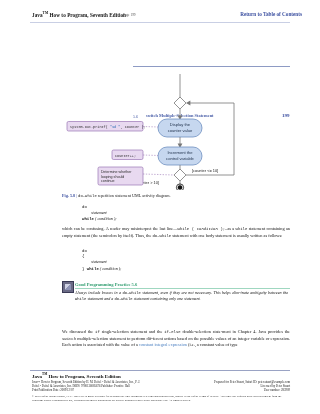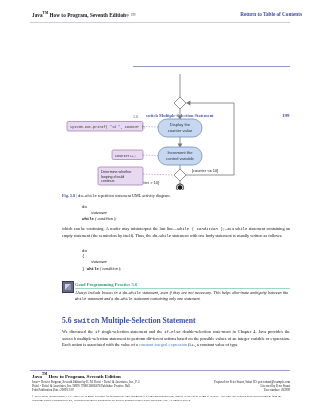--- a/index.html
+++ b/index.html
@@ -169,24 +169,20 @@
 
   <div class="gpp">
     <div class="gpp-icon"></div>
     <div class="gpp-title">Good Programming Practice 5.6</div>
     <div class="gpp-rule"></div>
     <div class="gpp-body">
       <span>Always include braces in a </span><span class="mono">do…while</span><span> statement, even if they are not necessary. This helps elim-</span><span>inate ambiguity between the </span><span class="mono">while</span><span> statement and a </span><span class="mono">do…while</span><span> statement containing only one</span> <span>statement.</span>
     </div>
   </div>
 
-  <div class="s6">
-    <span>5.6</span>
-    <span class="mono">switch</span><span> Multiple-Selection Statement</span>
-  </div>
 
   <div class="para" style="left:62px;top:329px;width:228px;">
     <span>We discussed the </span><span class="mono">if</span><span> single-selection statement and the </span><span class="mono">if…else</span><span> double-selection state-</span><span>ment in Chapter 4. Java provides the </span><span class="mono">switch</span><span> multiple-selection statement to perform dif-</span><span>ferent actions based on the possible values of an integer variable or expression. Each action</span> <span>is associated with the value of a </span><span class="lnk">constant integral expression</span><span> (i.e., a constant value of type</span>
   </div>
 
   <div class="ftr">
     <div class="ftr-rule"></div>
     <div class="ftr-title">
       <span>Java</span><span class="sup">TM</span><span> How to Program, Seventh Edition</span>
     </div>

